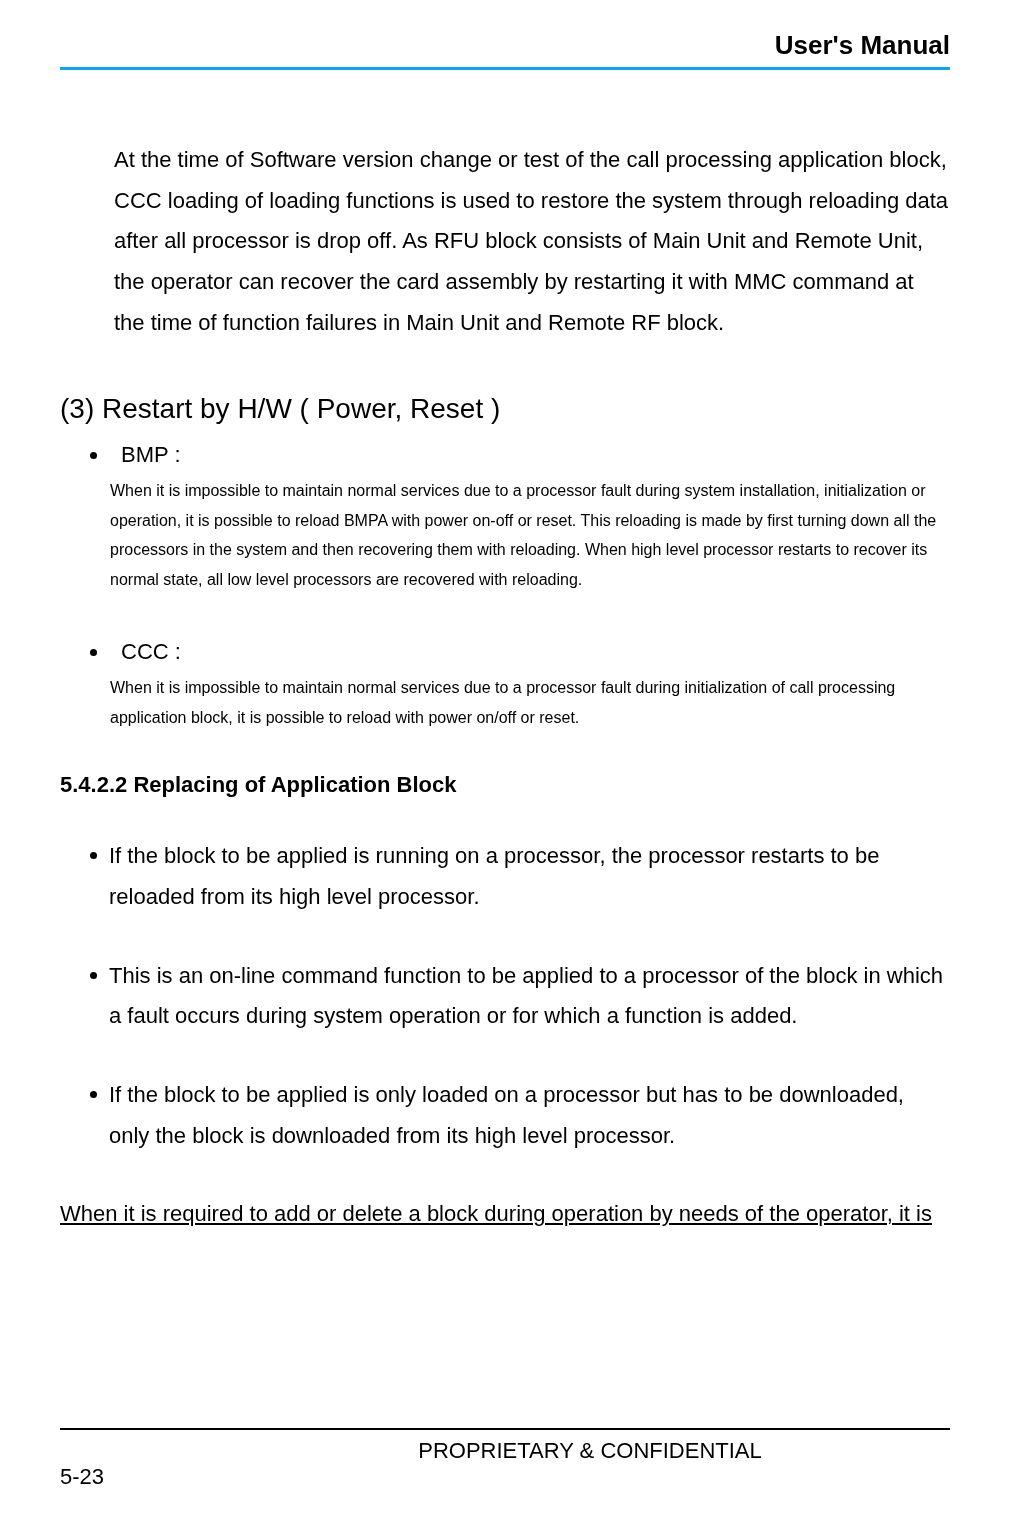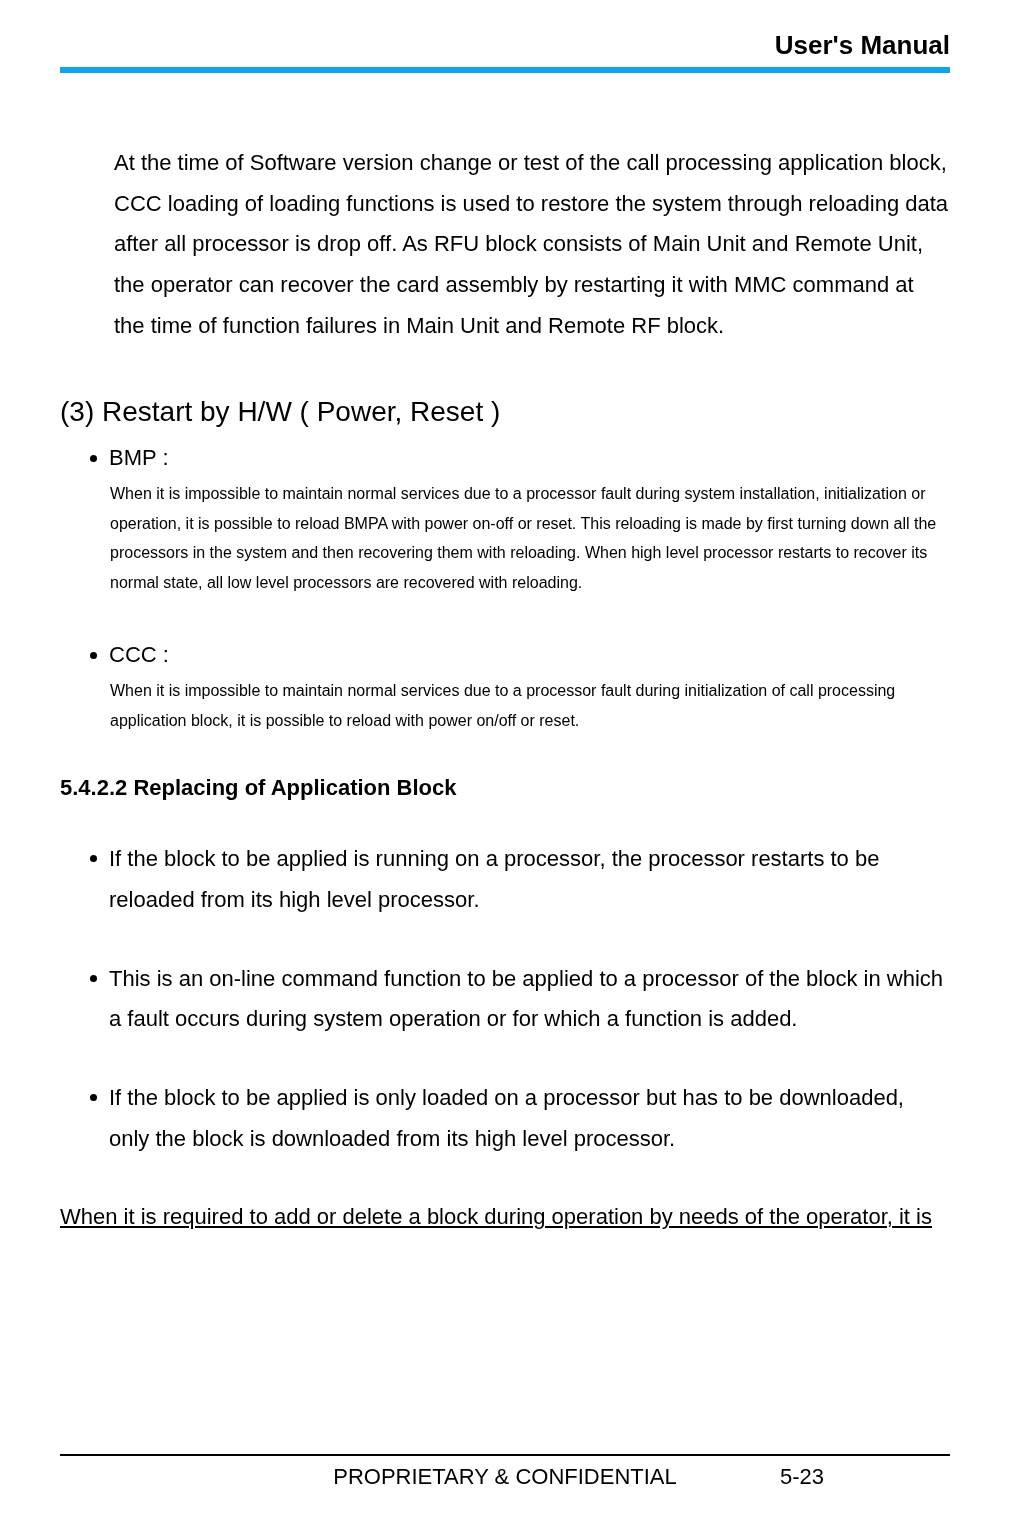--- a/index.html
+++ b/index.html
@@ -16,21 +16,21 @@
       padding: 0;
     }
     .page {
       padding: 30px 60px 0 60px;
     }
     .header {
       text-align: right;
       font-weight: bold;
       font-size: 26px;
       padding-bottom: 6px;
-      border-bottom: 6px solid #0ea5e9;
+      border-bottom: 3px solid #0ea5e9;
       margin-bottom: 70px;
     }
     .para-intro {
       font-size: 22px;
       line-height: 1.85;
       margin-left: 24px;
       margin-bottom: 40px;
     }
     .section-num {
       font-size: 28px;
@@ -39,20 +39,21 @@
       margin-left: -30px;
     }
     .bullet-group {
       margin-bottom: 38px;
     }
     .bullet-line {
       display: flex;
       align-items: baseline;
       font-size: 22px;
       line-height: 1.85;
+      gap: 12px;
     }
     .bullet-dot {
       width: 7px;
       height: 7px;
       background: #000;
       border-radius: 50%;
       display: inline-block;
       margin-right: 12px;
       flex-shrink: 0;
       position: relative;
@@ -101,20 +102,21 @@
       left: 60px;
       right: 60px;
     }
     .footer-line {
       border-top: 2px solid #000;
       margin-bottom: 8px;
     }
     .footer-row {
       display: flex;
       font-size: 22px;
+      flex-direction: column;
     }
     .footer-center {
       flex: 1;
       text-align: center;
       padding-left: 170px;
     }
     .footer-right {
       width: 170px;
       text-align: left;
     }

